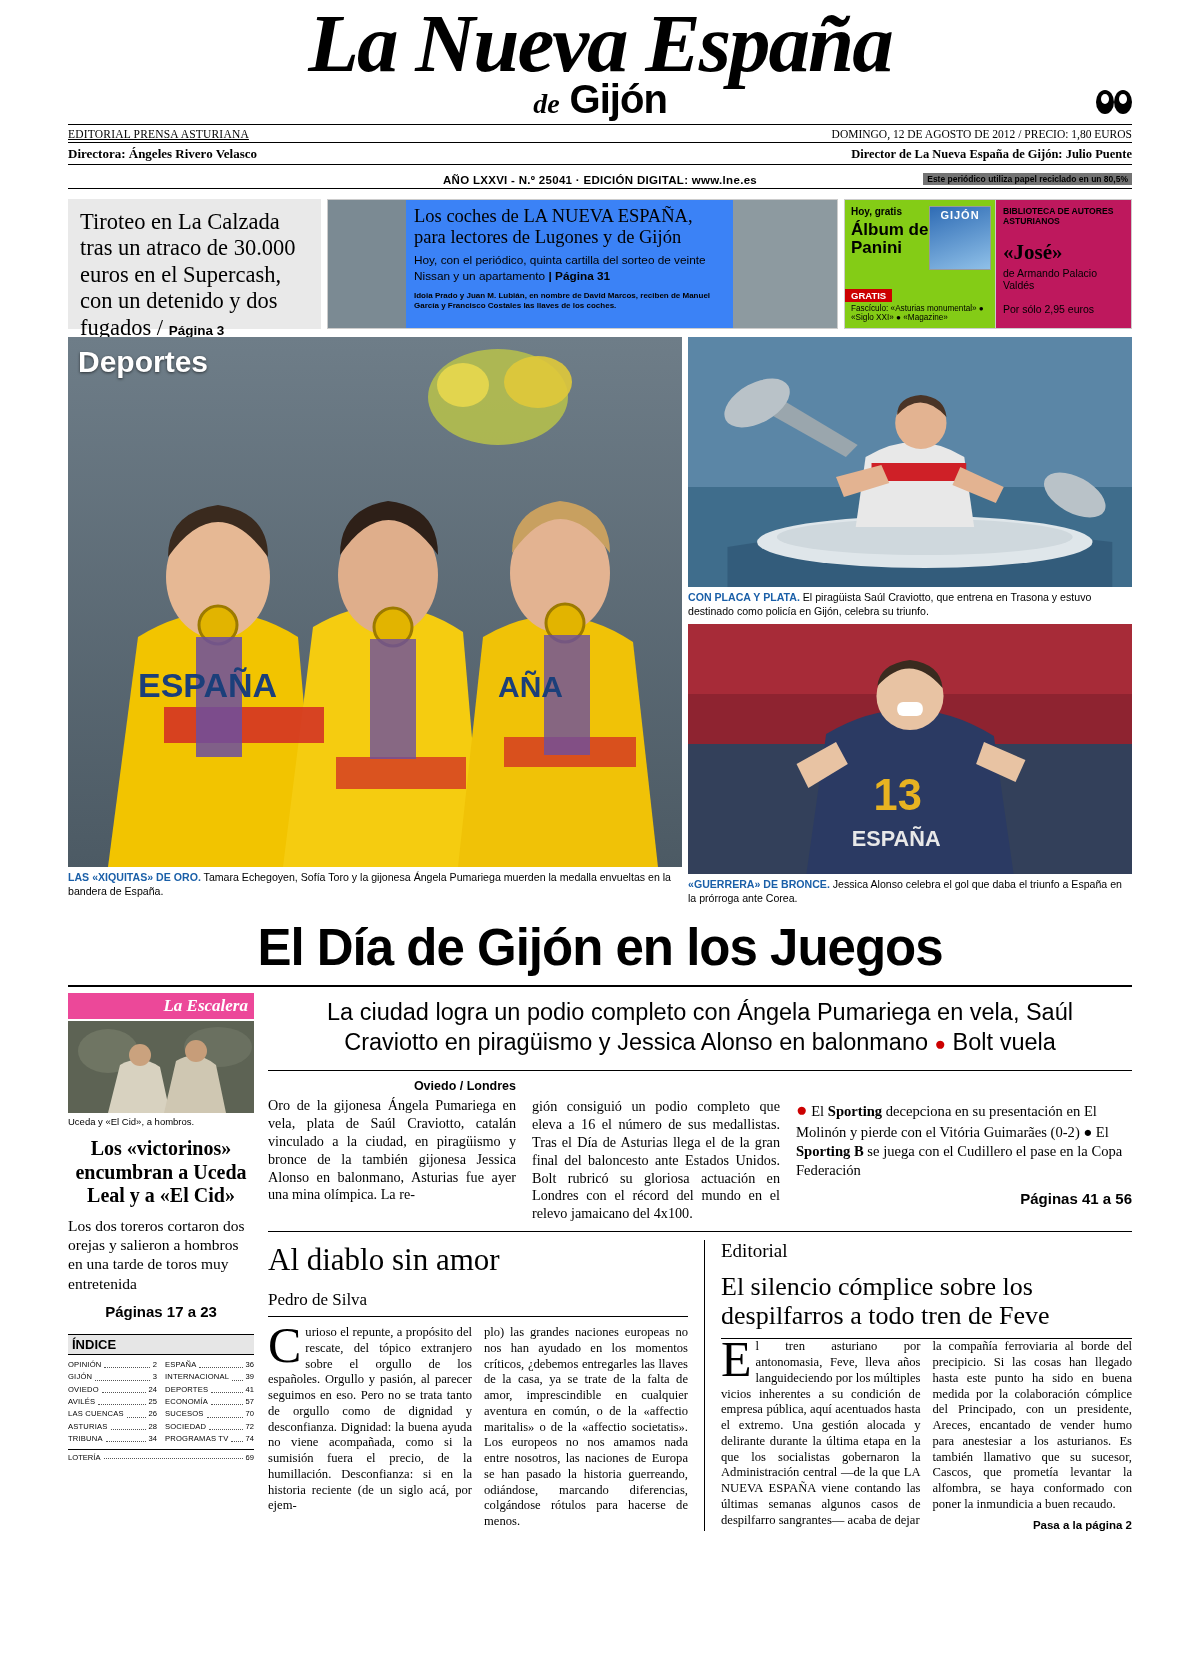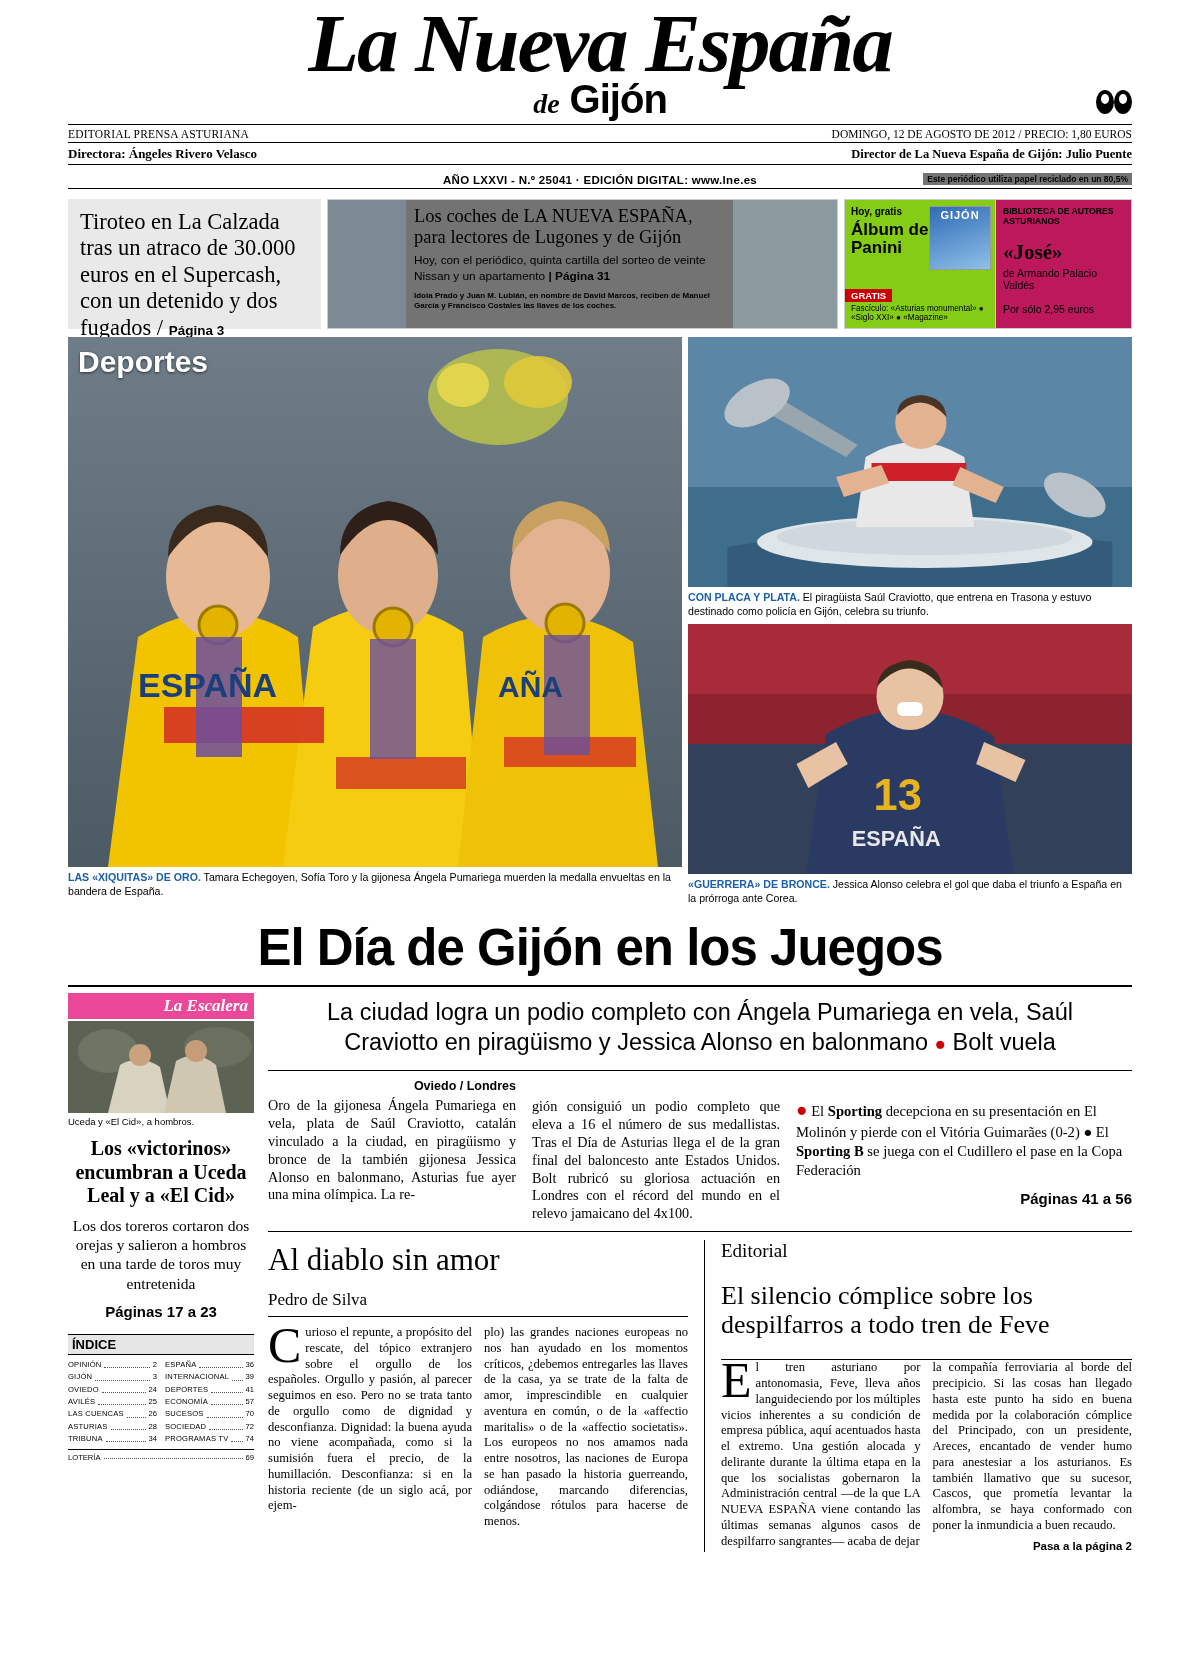--- a/index.html
+++ b/index.html
@@ -29,21 +29,21 @@
     font-size:28px;
   }
   .masthead .sub .city {
     font-family:"Liberation Sans", sans-serif; font-weight:bold; font-size:40px;
     letter-spacing:-1px;
   }
   .logo-dots { position:absolute; right:-2px; top:88px; width:40px; height:30px; }
 
   .head-rules { position:relative; margin-top:4px; }
   .rule { border-top:1px solid #000; }
-  .hl1 { font-size:11.5px; letter-spacing:0.2px; padding:3px 0 2px; }
+  .hl1 { font-size:11.5px; letter-spacing:0.2px; padding:3px 0 2px;text-decoration:underline; }
   .hl2 { font-size:13px; font-weight:bold; padding:3px 0 2px; }
   .hr1 { font-size:11.5px; padding:3px 0 2px; }
   .hr2 { font-size:12.5px; font-weight:bold; padding:3px 0 2px; }
   .center-line {
     text-align:center; font-family:"Liberation Sans", sans-serif;
     font-size:11.5px; font-weight:bold; letter-spacing:0.3px; padding:3px 0 2px;
   }
   .recycle { font-family:"Liberation Sans", sans-serif; font-size:8.5px; font-weight:bold;
     background:#737373; display:inline-block; padding:1px 4px; }
 
@@ -52,21 +52,21 @@
   .mh-mid { text-align:center; }
   .mh-right { text-align:right; }
 
   
   .promos { display:flex; gap:6px; margin-top:10px; height:130px; }
   .promo-a {
     width:253px; background:#e9e9e9; padding:10px 12px;
     font-family:"Liberation Serif", serif; font-size:22.5px; line-height:1.18;
   }
   .promo-a b { font-family:"Liberation Sans", sans-serif; font-size:13.5px; font-weight:bold; }
-  .promo-b { flex:1; background:#737373; border:1px solid #ccc; display:flex; }
+  .promo-b { flex:1; background:#3b82f6; border:1px solid #ccc; display:flex; }
   .promo-b .img { width:78px; background:#7b8a93; }
   .promo-b .img.right { width:104px; background:#8d9aa0; }
   .promo-b .txt { flex:1; padding:6px 8px 4px; }
   .promo-b .txt h3 {
     margin:0; font-family:"Liberation Serif", serif; font-size:18.5px; line-height:1.12;
     font-weight:normal;
   }
   .promo-b .txt p {
     margin:6px 0 0; font-family:"Liberation Sans", sans-serif; font-size:11.8px; line-height:1.35;
   }
@@ -137,21 +137,21 @@
     background:#ec4899; color:#fff; text-align:right; padding:3px 6px;
     font-family:"Liberation Serif", serif; font-style:italic; font-weight:bold; font-size:17px;
   }
   .mini-photo { height:92px; background:linear-gradient(180deg,#6c6f63,#3f4a3c); margin-top:2px; }
   .mini-cap { font-family:"Liberation Sans", sans-serif; font-size:9.5px; padding-top:3px; }
   .left-head {
     font-family:"Liberation Serif", serif; font-weight:bold; font-size:20px;
     text-align:center; line-height:1.18; margin-top:10px;
   }
   .left-body {
-    font-family:"Liberation Serif", serif; font-size:15.5px; text-align:center;
+    font-family:"Liberation Serif", serif; font-size:15.5px; text-align:left;
     line-height:1.25; margin-top:8px;
   }
   .left-pages {
     font-family:"Liberation Sans", sans-serif; font-weight:bold; font-size:15px;
     text-align:center; margin-top:10px;
   }
   .indice-title {
     font-family:"Liberation Sans", sans-serif; font-weight:bold; font-size:13px;
     border-top:1px solid #000; border-bottom:1px solid #000; padding:2px 0 2px 4px;
     background:#e6e6e6; margin-top:14px;
@@ -195,21 +195,21 @@
   .opin .cols { display:grid; grid-template-columns:1fr 1fr; gap:12px; margin-top:8px; }
   .opin .cols p { margin:0; font-family:"Liberation Serif", serif; font-size:12.6px;
     line-height:1.25; text-align:justify; }
   .dropcap::first-letter {
     float:left; font-size:50px; line-height:0.82; padding-right:4px; font-weight:normal;
     font-family:"Liberation Serif", serif;
   }
   .edit { flex:1; }
   .edit .kicker { font-family:"Liberation Serif", serif; font-size:19px; }
   .edit h2 { font-family:"Liberation Serif", serif; font-size:26px; font-weight:normal;
-    margin:20px 0 0; line-height:1.1; border-bottom:1px solid #000; padding-bottom:20px; }
+    margin:11px 0 0; line-height:1.1; border-bottom:1px solid #000; padding-bottom:8px; }
   .edit .cols { display:grid; grid-template-columns:1fr 1fr; gap:12px; margin-top:0; }
   .edit .cols p { margin:0; font-family:"Liberation Serif", serif; font-size:12.6px;
     line-height:1.25; text-align:justify; }
   .pasa { font-family:"Liberation Sans", sans-serif; font-weight:bold; font-size:11.5px;
     text-align:right; margin-top:6px; }
   .vline { border-left:1px solid #000; }
 </style>
 </head>
 <body>
 

